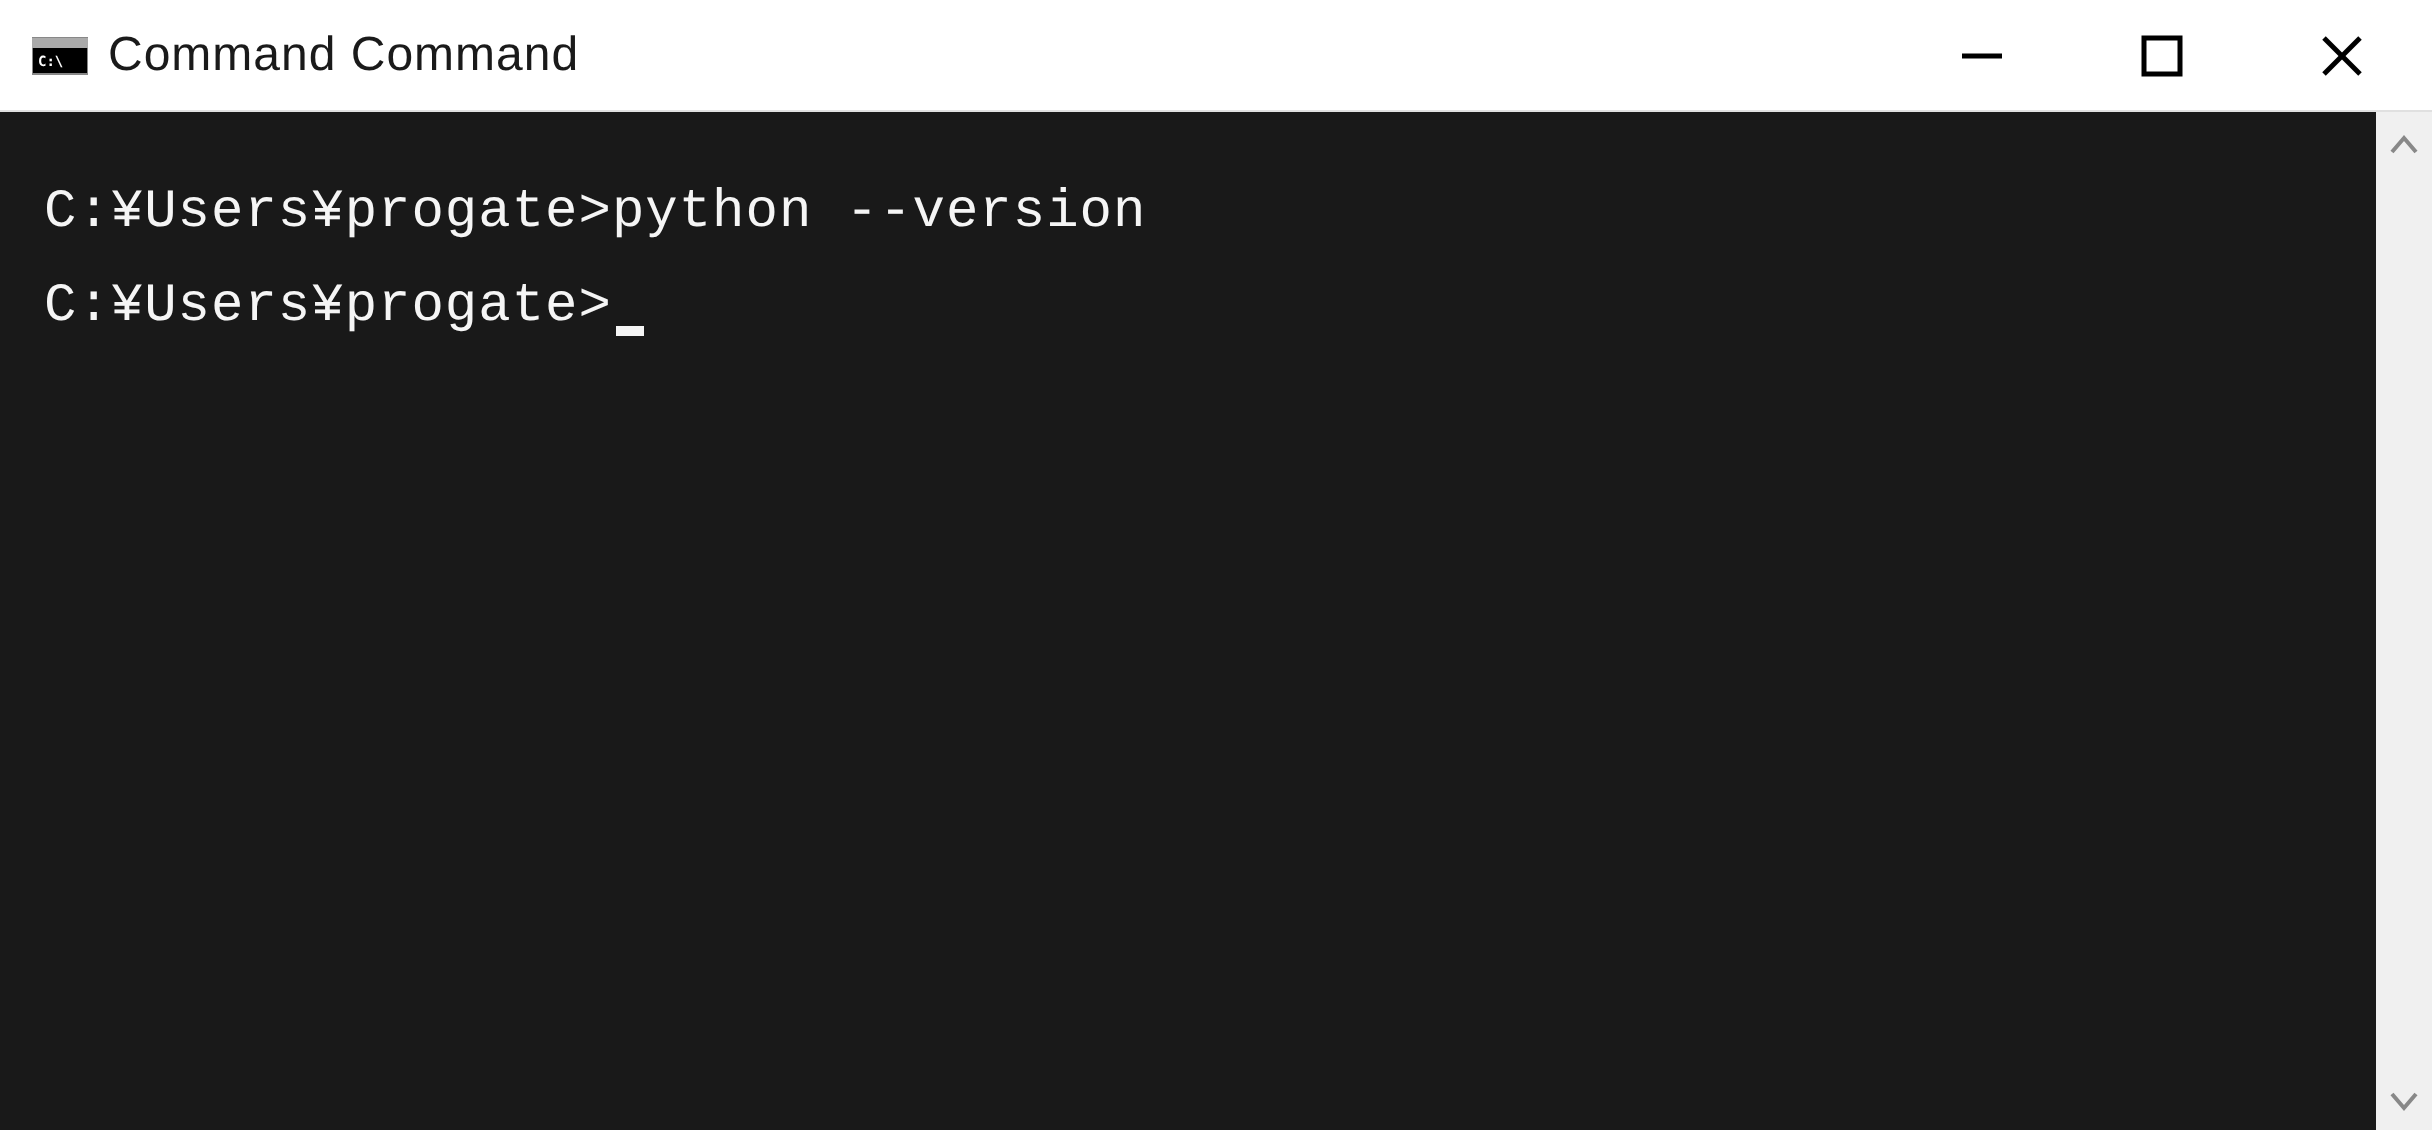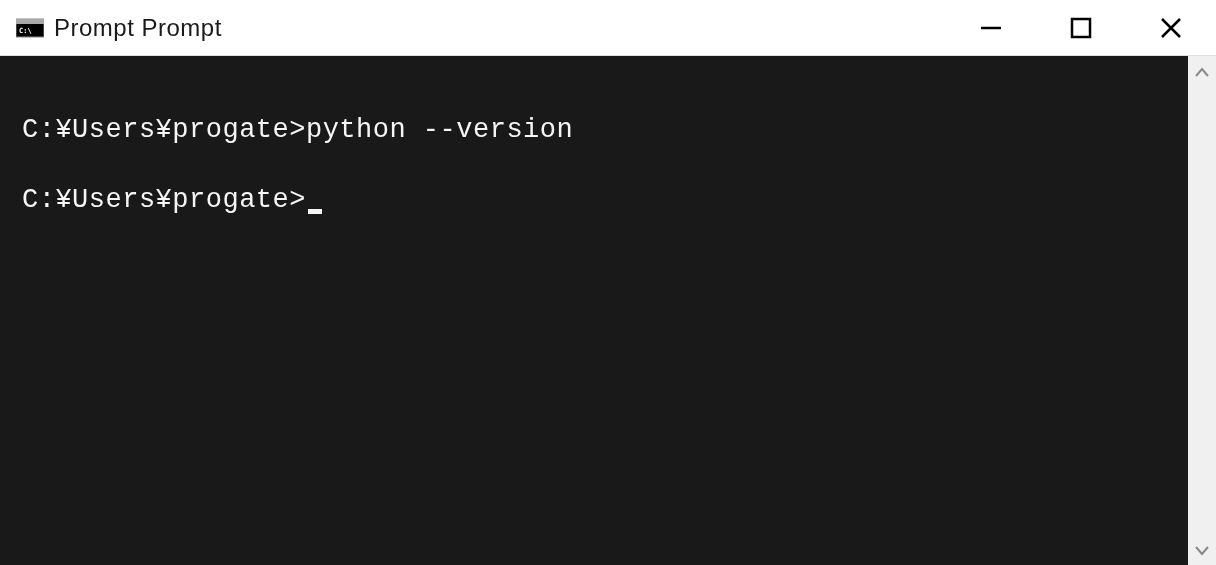--- a/index.html
+++ b/index.html
@@ -64,21 +64,20 @@
       flex: 1;
       padding: 28px 22px;
       color: #f5f5f5;
       font-family: Consolas, "Courier New", monospace;
       font-size: 27px;
       line-height: 1.75;
       letter-spacing: 0.5px;
     }
     .terminal-line {
       white-space: pre;
-      margin-top: 23px;
     }
     .prompt-line {
       display: flex;
       align-items: center;
     }
     .cursor {
       display: inline-block;
       width: 14px;
       height: 5px;
       background: #f5f5f5;
@@ -108,21 +107,21 @@
 
 <div class="title-bar">
   <div class="title-bar-left">
     <span class="app-icon">
       <svg width="28" height="24" viewBox="0 0 28 24">
         <rect x="0" y="3" width="28" height="18" fill="#000" stroke="#888" stroke-width="1"></rect>
         <rect x="0" y="3" width="28" height="5" fill="#aaa"></rect>
         <text x="3" y="17" font-size="7" fill="#fff" font-family="monospace" font-weight="bold">C:\</text>
       </svg>
     </span>
-    <span class="window-title">Prompt Prompt</span>
+    <span class="window-title">Command Command</span>
   </div>
   <div class="window-controls">
     <div class="win-btn">
       <svg width="26" height="26" viewBox="0 0 26 26">
         <line x1="3" y1="13" x2="23" y2="13" stroke="#000" stroke-width="2.5"></line>
       </svg>
     </div>
     <div class="win-btn">
       <svg width="24" height="24" viewBox="0 0 24 24">
         <rect x="3" y="3" width="18" height="18" fill="none" stroke="#000" stroke-width="2.5"></rect>

